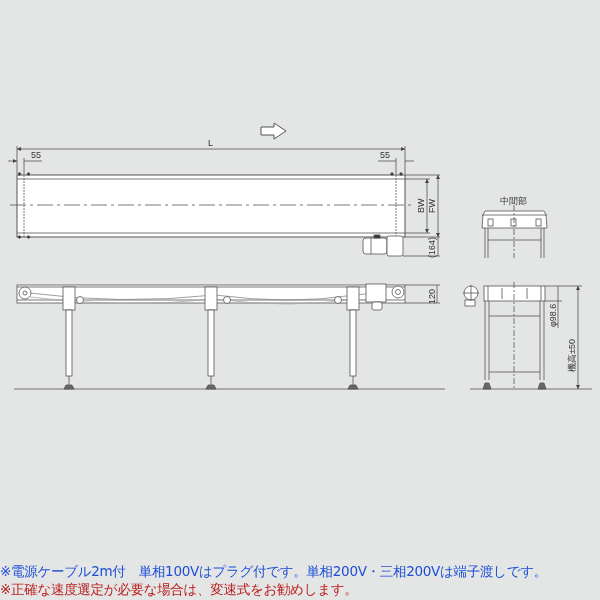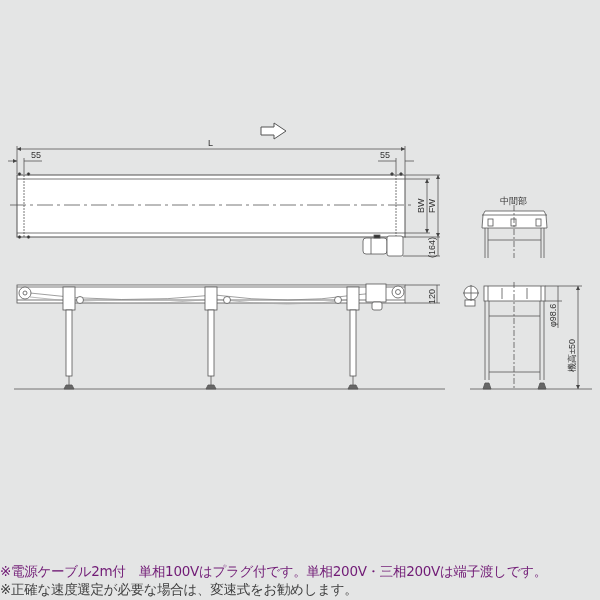--- a/index.html
+++ b/index.html
@@ -9,22 +9,22 @@
       font-family: "DejaVu Sans", "Liberation Sans", sans-serif;
       position: relative;
     }
     #drawing { position: absolute; left: 0; top: 0; width: 600px; height: 600px; }
     .dim-text { font-family: "Liberation Sans", "DejaVu Sans", sans-serif; font-size: 9px; fill: #333; }
     .note {
       position: absolute; left: 0; width: 600px;
       font-size: 13.5px; line-height: 18px; white-space: nowrap; letter-spacing: -0.3px;
       font-family: "DejaVu Sans", sans-serif;
     }
-    #note1 { top: 562px; color: #701a75; }
-    #note2 { top: 580px; color: #404040; }
+    #note1 { top: 562px; color: #1d4ed8; }
+    #note2 { top: 580px; color: #b91c1c; }
   </style>
 </head>
 <body>
 
 <svg id="drawing" viewBox="0 0 600 600" xmlns="http://www.w3.org/2000/svg">
   <defs>
     <marker id="arr" viewBox="0 0 6 6" refX="6" refY="3" markerWidth="5" markerHeight="5" orient="auto-start-reverse">
       <path d="M0,0 L6,3 L0,6 z" fill="#444"></path>
     </marker>
   </defs>

